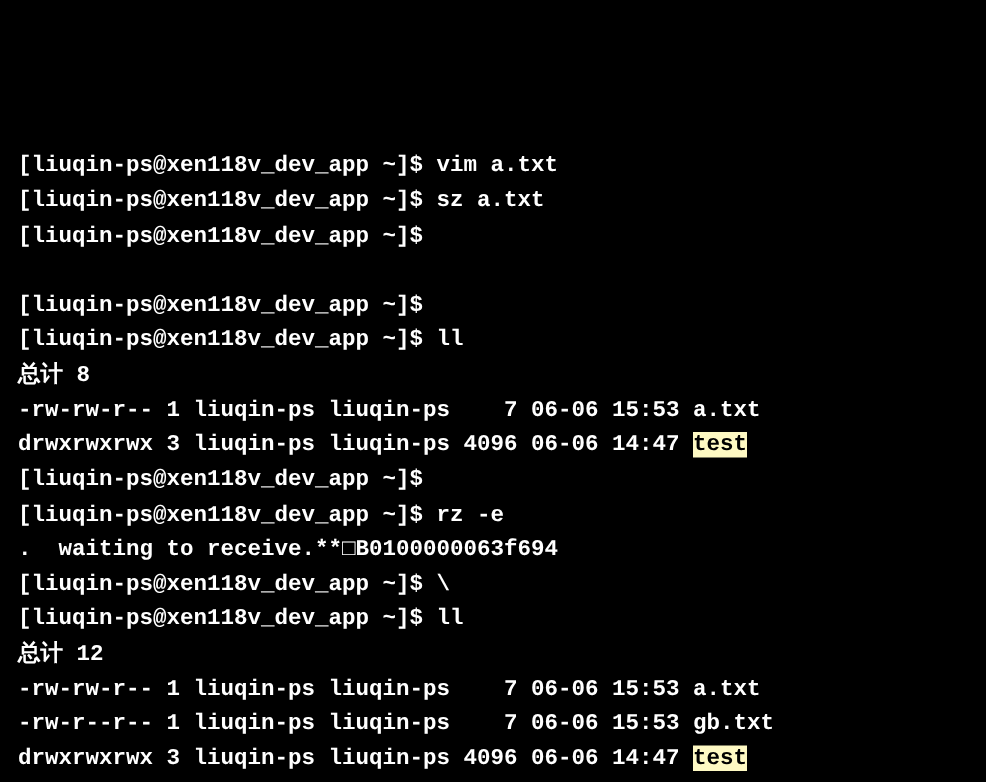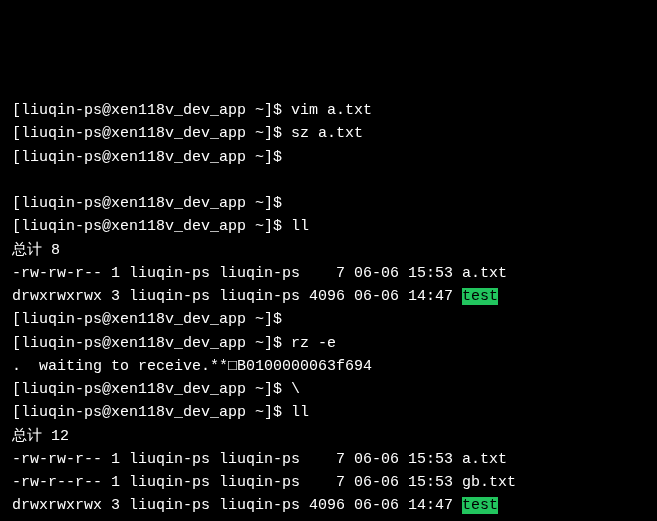--- a/index.html
+++ b/index.html
@@ -14,23 +14,24 @@
       font-size: 15px;
       line-height: 1.55;
       padding: 6px 12px;
       width: 657px;
       height: 521px;
       overflow: hidden;
       white-space: pre;
     }
     .line {
       display: block;
+      font-weight: bold;
     }
     .hl {
-      background: #22c55e;
+      background: #fef9c3;
       color: #000;
     }
   </style>
 </head>
 <body>
 
 
 
 <div id="terminal"><div class="line"><span>[liuqin-ps@xen118v_dev_app ~]$ vim a.txt</span></div><div class="line"><span>[liuqin-ps@xen118v_dev_app ~]$ sz a.txt</span></div><div class="line"><span>[liuqin-ps@xen118v_dev_app ~]$</span></div><div class="line"><span> </span></div><div class="line"><span>[liuqin-ps@xen118v_dev_app ~]$</span></div><div class="line"><span>[liuqin-ps@xen118v_dev_app ~]$ ll</span></div><div class="line"><span>总计 8</span></div><div class="line"><span>-rw-rw-r-- 1 liuqin-ps liuqin-ps    7 06-06 15:53 a.txt</span></div><div class="line"><span>drwxrwxrwx 3 liuqin-ps liuqin-ps 4096 06-06 14:47 </span><span class="hl">test</span></div><div class="line"><span>[liuqin-ps@xen118v_dev_app ~]$</span></div><div class="line"><span>[liuqin-ps@xen118v_dev_app ~]$ rz -e</span></div><div class="line"><span>.  waiting to receive.**□B0100000063f694</span></div><div class="line"><span>[liuqin-ps@xen118v_dev_app ~]$ \</span></div><div class="line"><span>[liuqin-ps@xen118v_dev_app ~]$ ll</span></div><div class="line"><span>总计 12</span></div><div class="line"><span>-rw-rw-r-- 1 liuqin-ps liuqin-ps    7 06-06 15:53 a.txt</span></div><div class="line"><span>-rw-r--r-- 1 liuqin-ps liuqin-ps    7 06-06 15:53 gb.txt</span></div><div class="line"><span>drwxrwxrwx 3 liuqin-ps liuqin-ps 4096 06-06 14:47 </span><span class="hl">test</span></div><div class="line"><span>[liuqin-ps@xen118v_dev_app ~]$ rm -f a.txt gb.txt</span></div></div>
 

